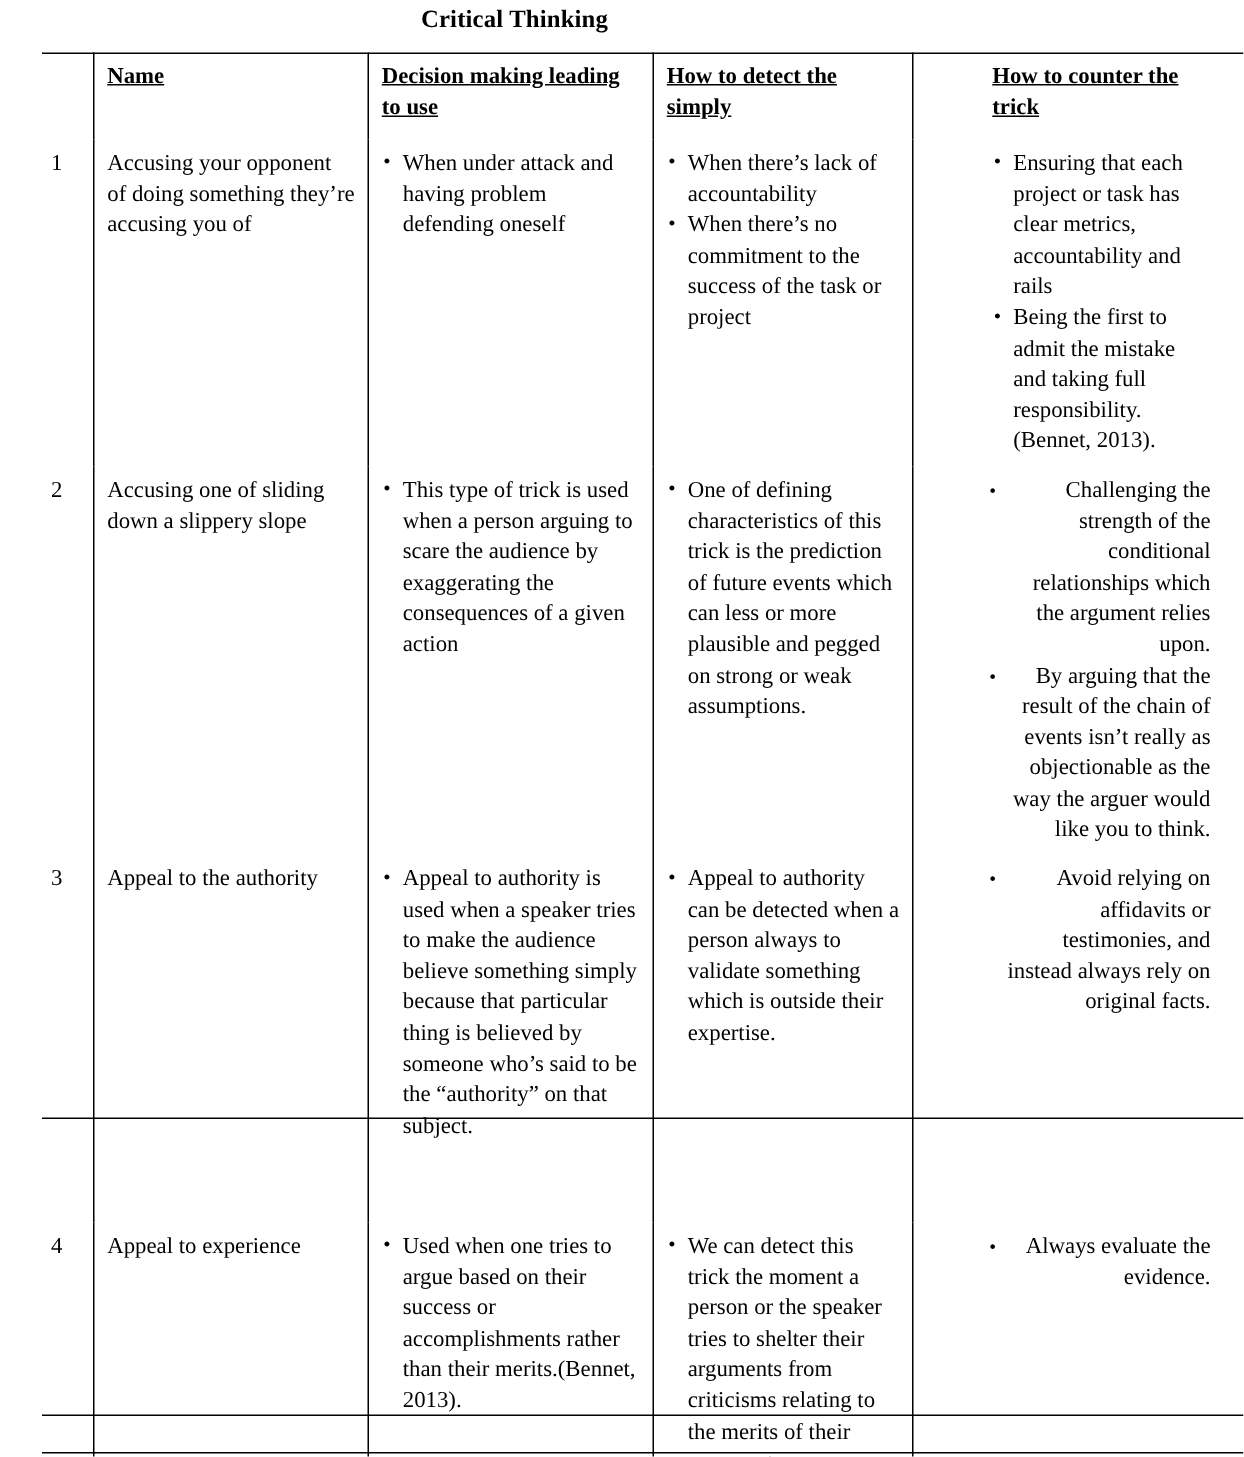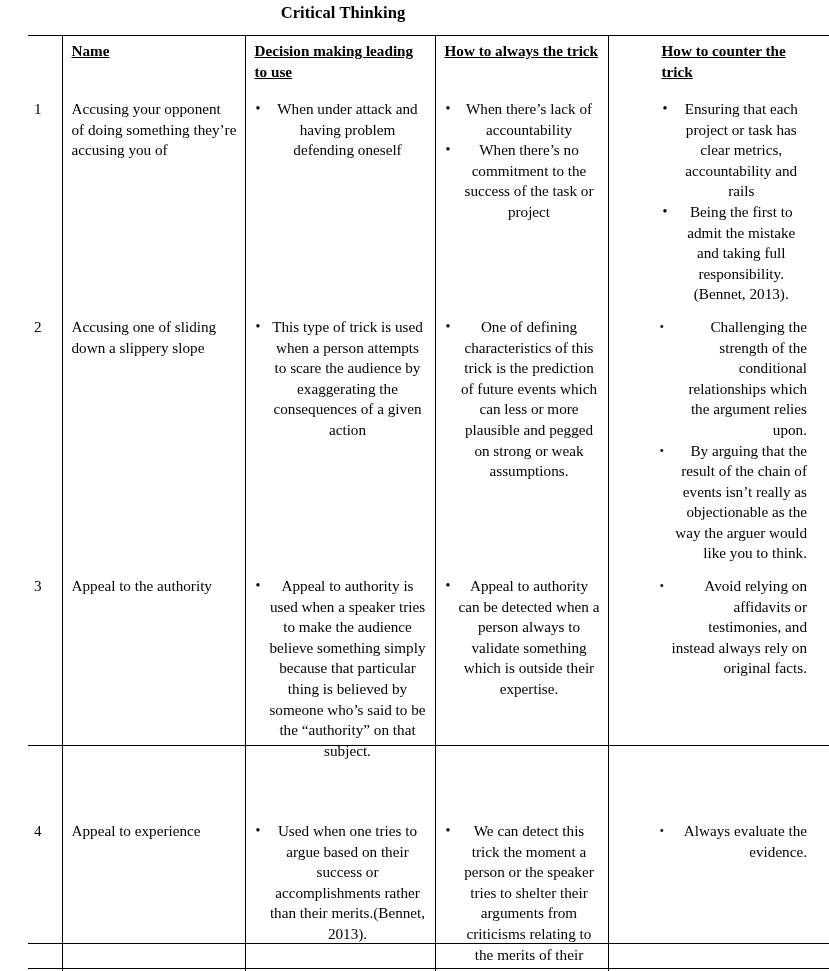--- a/index.html
+++ b/index.html
@@ -103,21 +103,20 @@
   
   ul.bul {
     margin: 0;
     padding: 0;
     list-style: none;
   }
   ul.bul > li {
     position: relative;
     padding-left: 14px;
     margin: 0 0 0 0;
-    text-align: center;
   }
   ul.bul > li::before {
     content: "\2022";
     position: absolute;
     left: 1px;
     top: 0;
     font-size: 14px;
     line-height: 20.6px;
   }
 
@@ -183,21 +182,21 @@
           <td class="c-num">
             <div class="cellpad hdr"></div>
           </td>
           <td>
             <div class="cellpad hdr">Name</div>
           </td>
           <td>
             <div class="cellpad hdr">Decision making leading to use</div>
           </td>
           <td>
-            <div class="cellpad hdr">How to always the trick</div>
+            <div class="cellpad hdr">How to detect the simply</div>
           </td>
           <td class="c-last">
             <div class="cellpad hdr">How to counter the trick</div>
           </td>
         </tr>
 
         <tr class="r-1">
           <td class="c-num">
             <div class="rownum">1</div>
           </td>
@@ -236,21 +235,21 @@
             <div class="rownum">2</div>
           </td>
           <td>
             <div class="cellpad">
                 <p class="plain-text">Accusing one of sliding down a slippery slope</p>
               </div>
           </td>
           <td>
             <div class="cellpad">
                 <ul class="bul">
-              <li>This type of trick is used when a person attempts to scare the audience by exaggerating the consequences of a given action</li>
+              <li>This type of trick is used when a person arguing to scare the audience by exaggerating the consequences of a given action</li>
             </ul>
               </div>
           </td>
           <td>
             <div class="cellpad">
                 <ul class="bul">
               <li>One of defining characteristics of this trick is the prediction of future events which can less or more plausible and pegged on strong or weak assumptions.</li>
             </ul>
               </div>
           </td>

